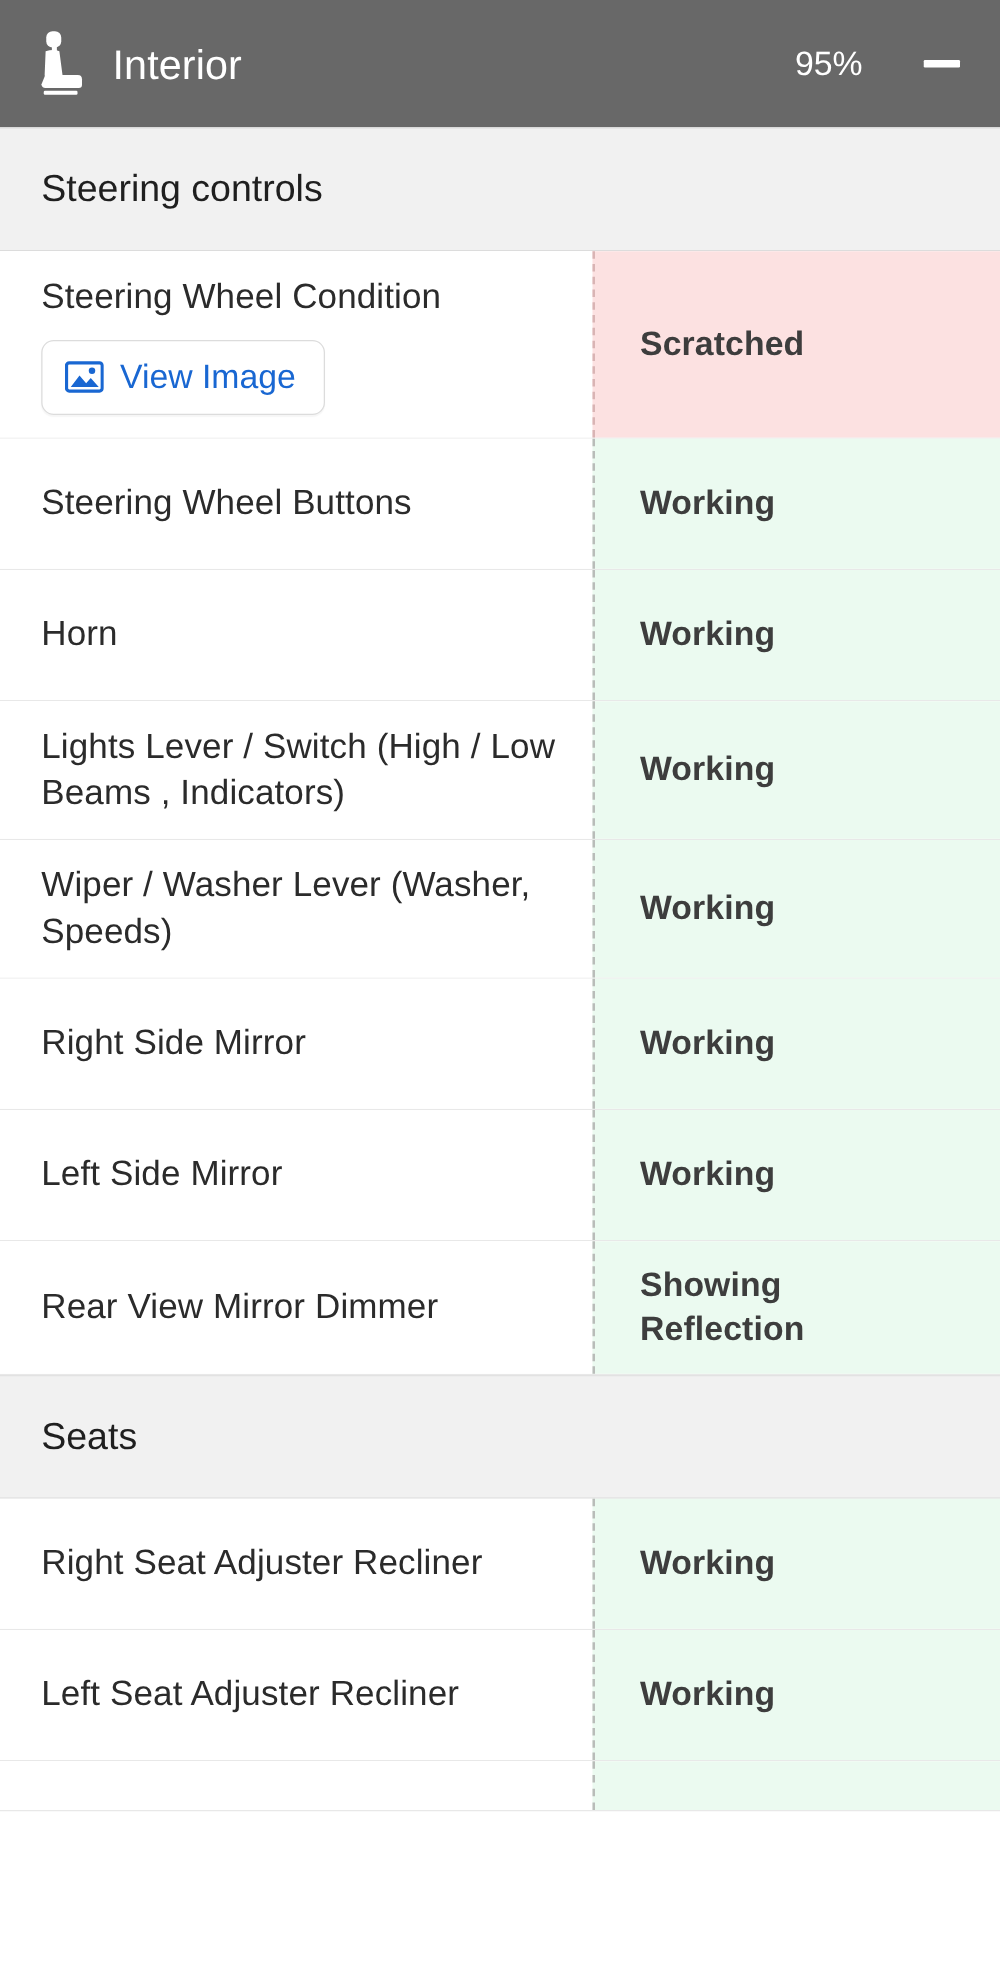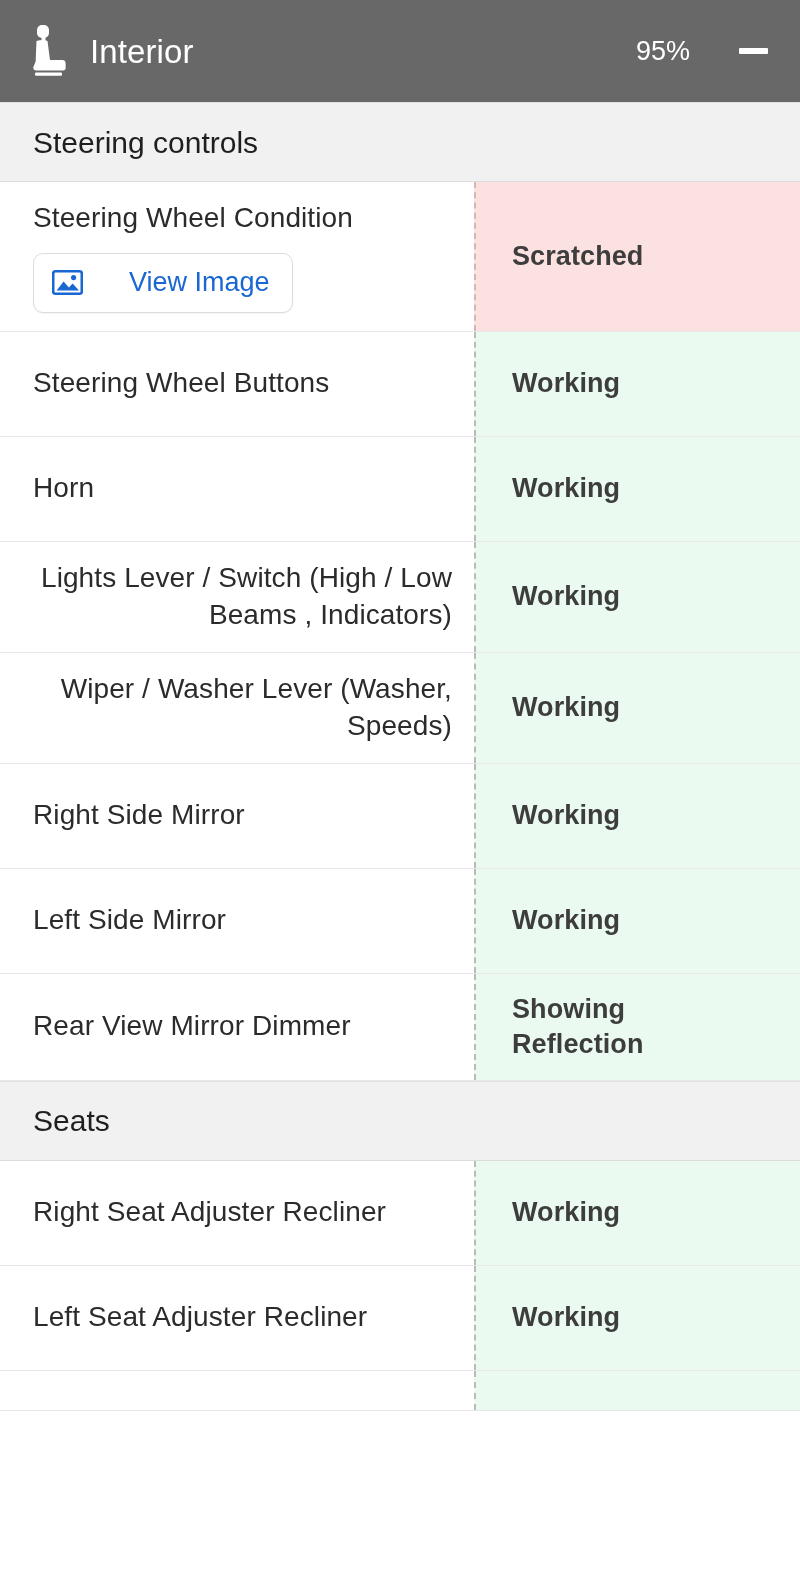--- a/index.html
+++ b/index.html
@@ -67,21 +67,21 @@
   .collapse-btn .bar {
     display: block;
     width: 29px;
     height: 6px;
     background: #ffffff;
     border-radius: 1px;
   }
 
   
   .section-header {
-    height: 80px;
+    height: 99px;
     background: #F1F1F1;
     border-top: 1px solid #e2e2e2;
     border-bottom: 1px solid #dcdcdc;
     display: flex;
     align-items: center;
     padding-left: 33px;
   }
   .section-header-title {
     font-size: 30px;
     font-weight: 400;
@@ -109,21 +109,20 @@
     align-items: flex-start;
   }
 
   .label-text {
     font-size: 28px;
     font-weight: 400;
     color: #2b2b2b;
     line-height: 1.32;
     letter-spacing: 0.1px;
     word-break: break-word;
-    text-align: right;
   }
 
   .cell-value {
     flex: 1 1 auto;
     border-left: 2px dashed #b9bcb9;
     padding: 18px 36px 18px 36px;
     display: flex;
     flex-direction: column;
     justify-content: center;
     align-items: flex-start;
@@ -161,21 +160,20 @@
     height: 27px;
     flex: 0 0 31px;
     display: block;
   }
   .view-image-btn .vi-label {
     font-size: 27px;
     font-weight: 400;
     color: #1967D2;
     line-height: 1;
     white-space: nowrap;
-    margin-left: 33px;
   }
 </style>
 </head>
 <body>
 
 <div id="app">
 
   <div class="app-header">
     <svg class="header-icon" viewBox="0 0 44 56" aria-hidden="true">
 

